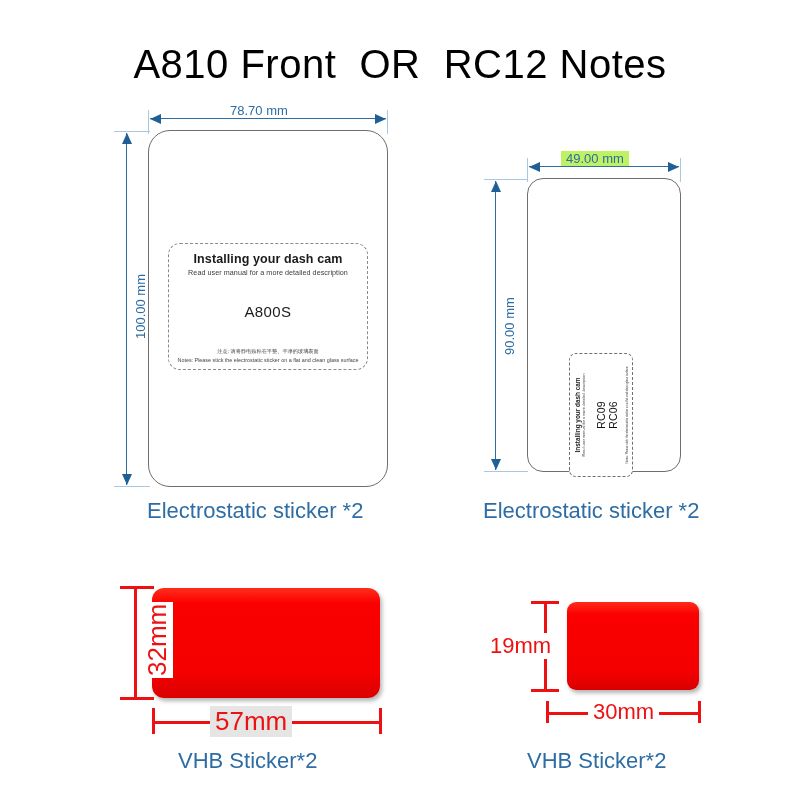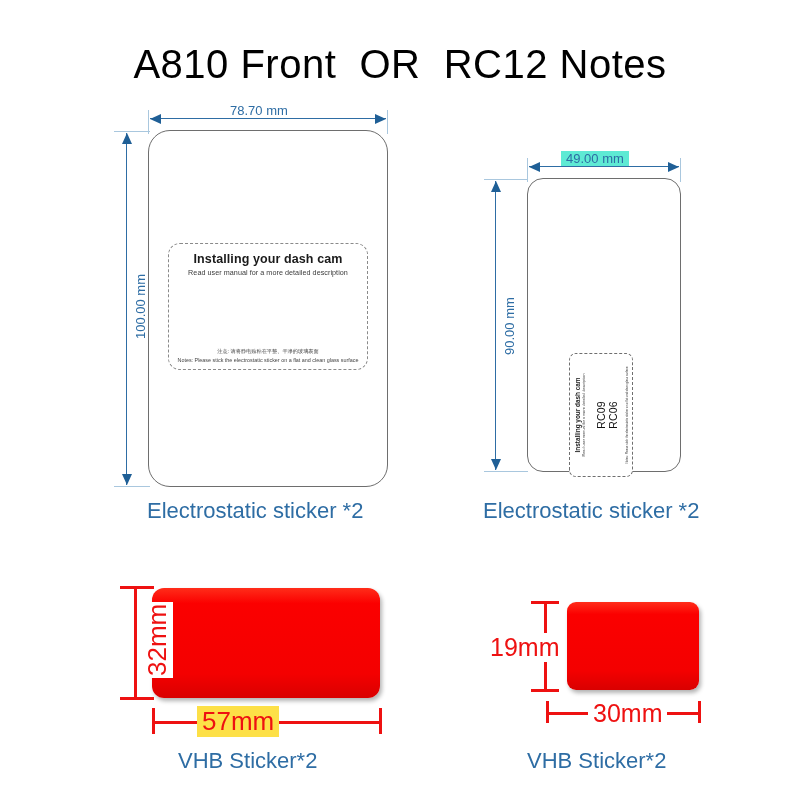--- a/index.html
+++ b/index.html
@@ -229,21 +229,21 @@
     border-radius: 9px;
   }
 
   
   .rdim-text {
     position: absolute;
     color: #ee1111;
     font-size: 26px;
     white-space: nowrap;
   }
-  .rdim-text.small { font-size: 25px; }
+  .rdim-text.small { font-size: 22px; }
   .rline-h {
     position: absolute;
     height: 0;
     border-top: 3px solid #ee1111;
   }
   .rline-v {
     position: absolute;
     width: 0;
     border-left: 3px solid #ee1111;
   }
@@ -279,32 +279,33 @@
 <div class="dim-line-v" style="left:126px; top:133px; height:352px;"></div>
 <div class="arrow arrow-up" style="left:122px; top:133px;"></div>
 <div class="arrow arrow-down" style="left:122px; top:474px;"></div>
 <div class="dim-text rot90" style="left:133px; top:344px; background:#fff; padding:0 5px;">100.00 mm</div>
 
 <div class="card card-left"></div>
 
 <div class="sticker-left">
   <div class="sticker-head">Installing your dash cam</div>
   <div class="sticker-sub">Read user manual for a more detailed description</div>
+  <div class="sticker-model">A800S</div>
   <div class="sticker-note-cn">注意:  请将静电贴粘在平整、干净的玻璃表面</div>
   <div class="sticker-note-en">Notes:   Please stick the electrostatic sticker on a flat and clean glass surface</div>
 </div>
 
 <div class="caption" style="left:147px; top:498px;">Electrostatic sticker *2</div>
 
 <div class="ext-line" style="left:527px; top:158px; width:1px; height:24px;"></div>
 <div class="ext-line" style="left:680px; top:158px; width:1px; height:24px;"></div>
 <div class="dim-line-h" style="left:529px; top:166px; width:150px;"></div>
 <div class="arrow arrow-left" style="left:529px; top:162px;"></div>
 <div class="arrow arrow-right" style="left:668px; top:162px;"></div>
-<div class="dim-text" style="left:561px; top:151px; background:#5eead4; padding:0 5px;">49.00 mm</div>
+<div class="dim-text" style="left:561px; top:151px; background:#bef264; padding:0 5px;">49.00 mm</div>
 
 <div class="ext-line" style="left:484px; top:179px; width:44px; height:1px;"></div>
 <div class="ext-line" style="left:484px; top:471px; width:44px; height:1px;"></div>
 <div class="dim-line-v" style="left:495px; top:181px; height:289px;"></div>
 <div class="arrow arrow-up" style="left:491px; top:181px;"></div>
 <div class="arrow arrow-down" style="left:491px; top:459px;"></div>
 <div class="dim-text rot90" style="left:502px; top:360px; background:#fff; padding:0 5px;">90.00 mm</div>
 
 <div class="card card-right"></div>
 
@@ -325,21 +326,21 @@
 <div class="vhb vhb-left"></div>
 
 <div class="rcap-h" style="left:120px; top:586px; width:34px;"></div>
 <div class="rcap-h" style="left:120px; top:697px; width:34px;"></div>
 <div class="rline-v" style="left:134px; top:586px; height:112px;"></div>
 <div class="rdim-text rot90" style="left:142px; top:678px; background:#fff; padding:0 2px;">32mm</div>
 
 <div class="rcap-v" style="left:152px; top:708px; height:26px;"></div>
 <div class="rcap-v" style="left:379px; top:708px; height:26px;"></div>
 <div class="rline-h" style="left:152px; top:721px; width:230px;"></div>
-<div class="rdim-text" style="left:197px; top:706px; background:#fde047; padding:0 5px;">57mm</div>
+<div class="rdim-text" style="left:210px; top:706px; background:#e5e5e5; padding:0 5px;">57mm</div>
 
 <div class="caption" style="left:178px; top:748px;">VHB Sticker*2</div>
 
 <div class="vhb vhb-right"></div>
 
 <div class="rcap-h" style="left:531px; top:601px; width:28px;"></div>
 <div class="rcap-h" style="left:531px; top:689px; width:28px;"></div>
 <div class="rline-v" style="left:544px; top:601px; height:89px;"></div>
 <div class="rdim-text small" style="left:487px; top:633px; background:#fff; padding:0 3px;">19mm</div>
 

